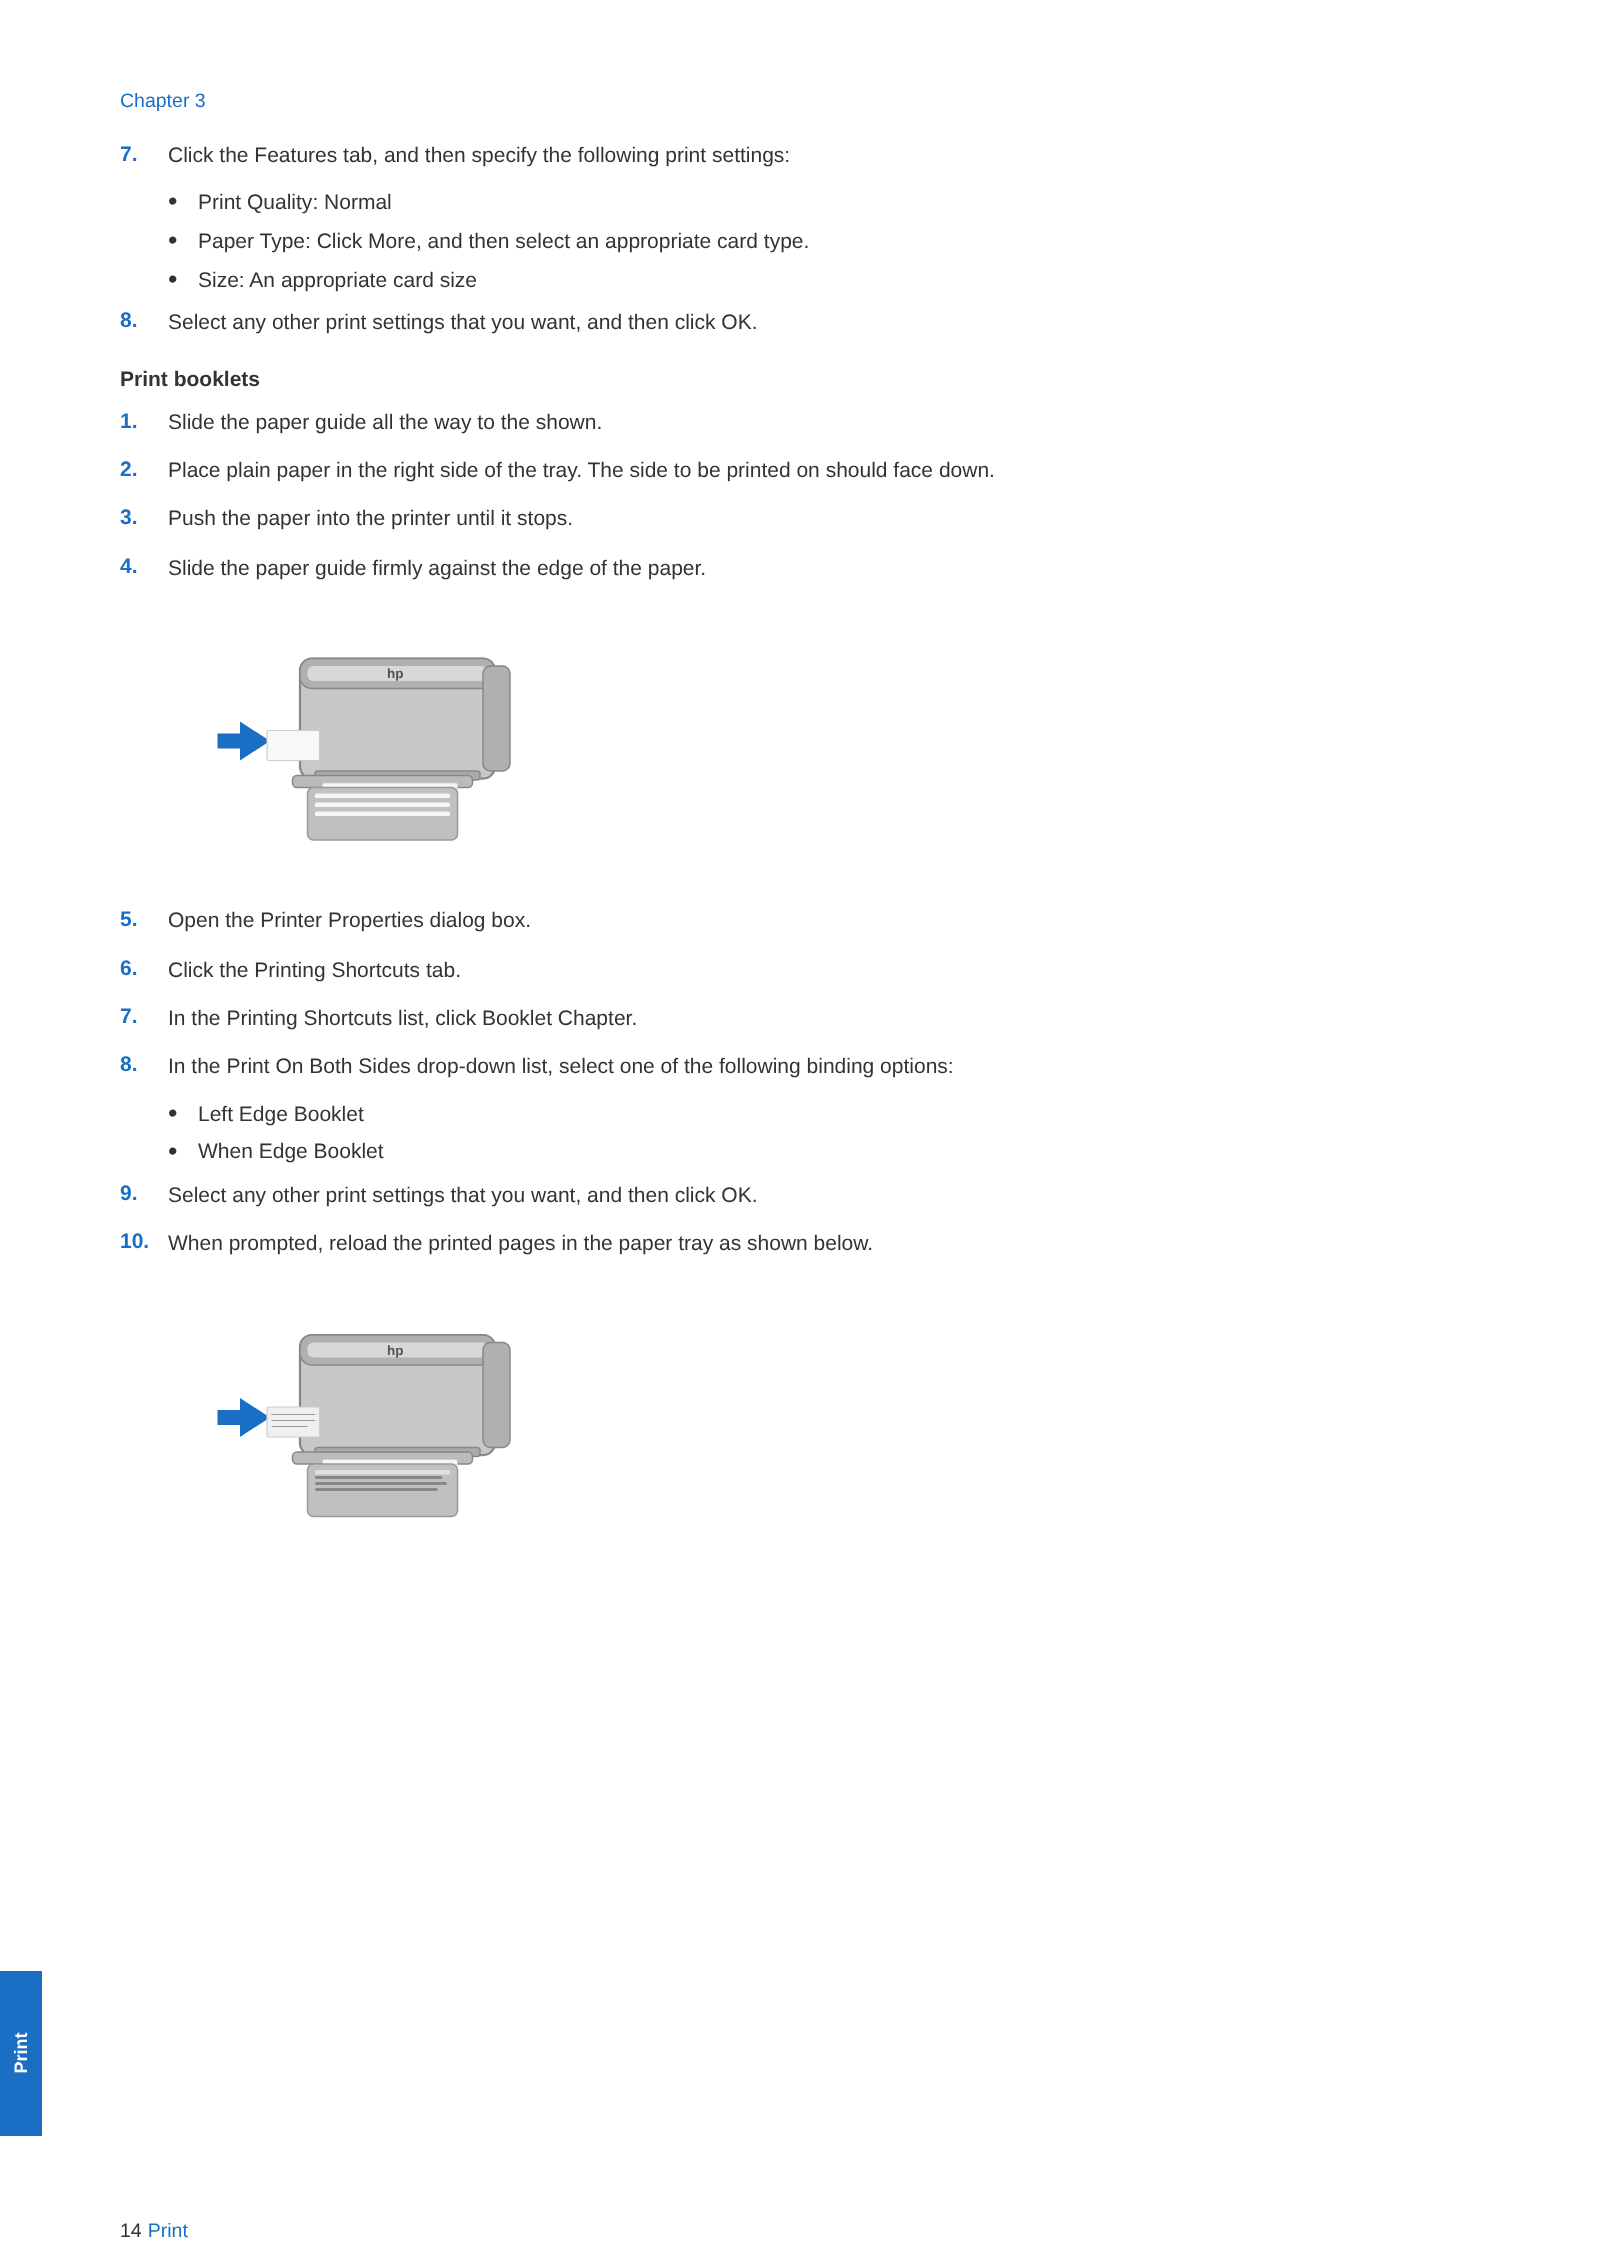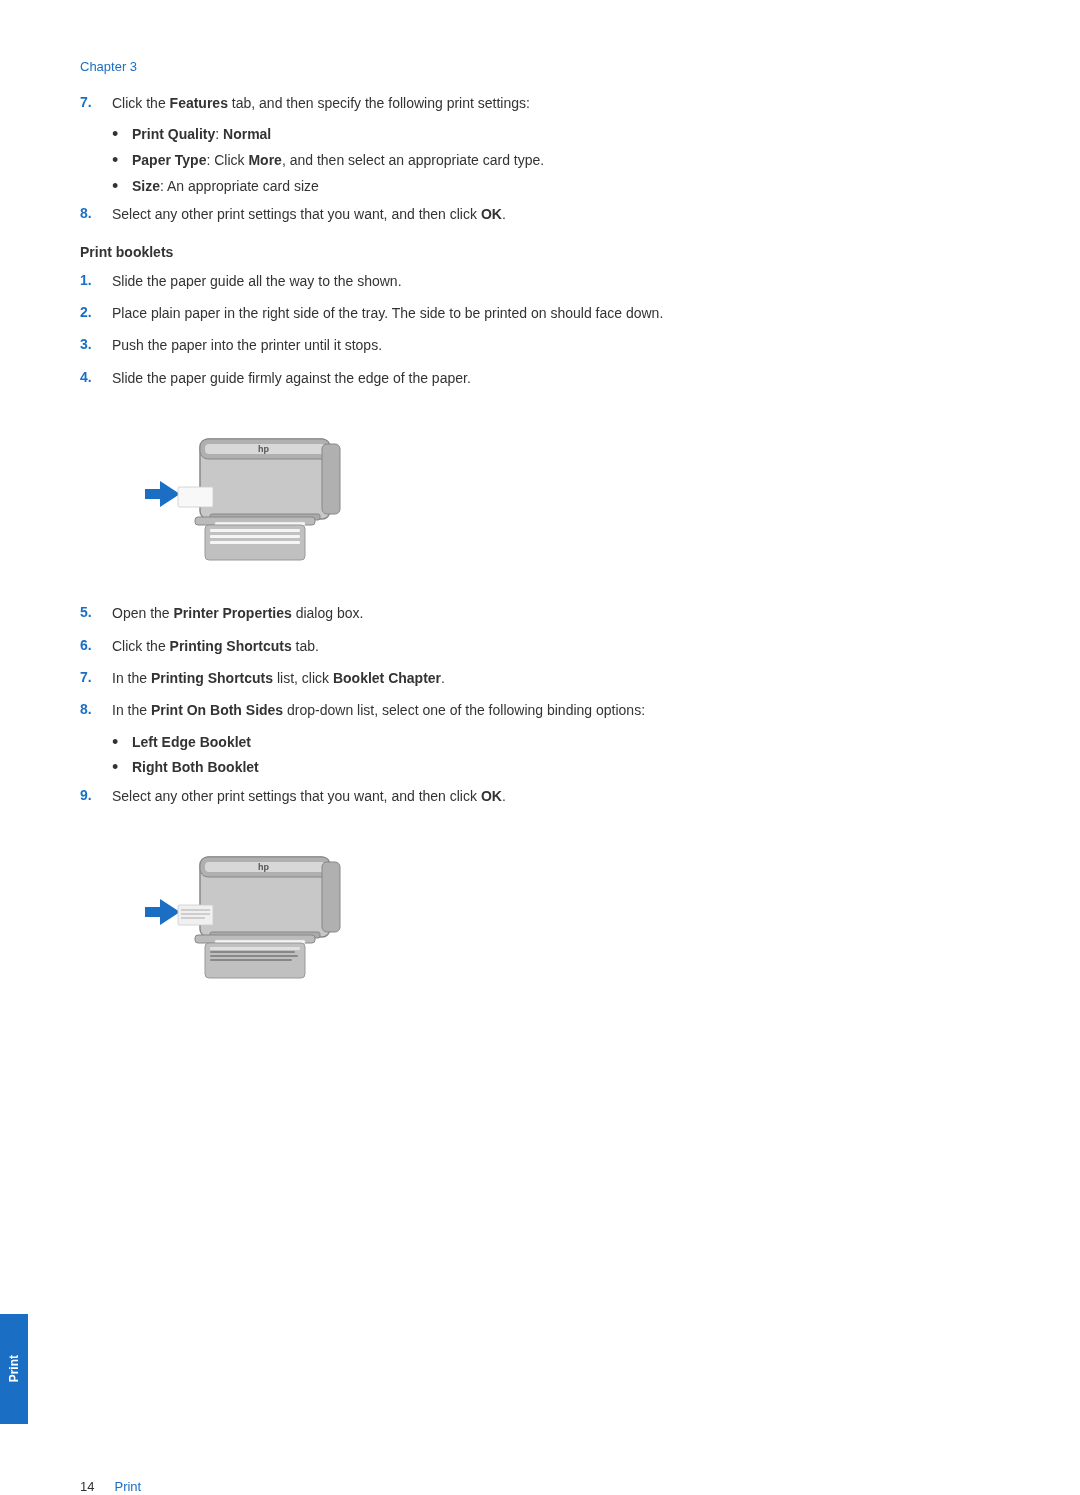--- a/index.html
+++ b/index.html
@@ -52,21 +52,21 @@
     }
 
     .bullet-dot {
       min-width: 20px;
       font-size: 18px;
       line-height: 1.2;
       color: #333;
     }
 
     b {
-      font-weight: bold;
+      font-weight: normal;
     }
 
     .section-heading {
       font-weight: bold;
       margin: 18px 0 10px 0;
       font-size: 14px;
     }
 
     .printer-image-container {
       margin: 20px 0 20px 60px;
@@ -98,21 +98,21 @@
       text-orientation: mixed;
       transform: rotate(180deg);
     }
 
     .page-number-area {
       position: absolute;
       bottom: 30px;
       left: 80px;
       display: flex;
       align-items: center;
-      gap: 20px;
+      gap: 4px;
     }
 
     .page-num {
       font-size: 13px;
       color: #333;
     }
 
     .page-label {
       color: #1a6fc4;
       font-size: 13px;
@@ -235,31 +235,37 @@
     </span>
   </div>
 
   <div class="bullet-list">
     <div class="bullet-item">
       <span class="bullet-dot">•</span>
       <span><b>Left Edge Booklet</b></span>
     </div>
     <div class="bullet-item">
       <span class="bullet-dot">•</span>
-      <span><b>Right Both Booklet</b></span>
+      <span><b>When Edge Booklet</b></span>
     </div>
   </div>
 
   <div class="numbered-item">
     <span class="num">9.</span>
     <span class="content-text">
       Select any other print settings that you want, and then click <b>OK</b>.
     </span>
   </div>
 
+  <div class="numbered-item">
+    <span class="num">10.</span>
+    <span class="content-text">
+      When prompted, reload the printed pages in the paper tray as shown below.
+    </span>
+  </div>
 
   <div class="printer-image-container">
     <svg class="printer-svg" viewBox="0 0 220 170">
 
       <rect x="60" y="30" width="130" height="80" rx="8" fill="#c8c8c8" stroke="#888" stroke-width="1.5"></rect>
 
       <rect x="60" y="30" width="130" height="20" rx="8" fill="#b0b0b0" stroke="#888" stroke-width="1"></rect>
       <rect x="65" y="35" width="120" height="10" rx="4" fill="#d8d8d8"></rect>
 
       <text x="118" y="43" font-size="9" fill="#555" font-family="Arial" font-weight="bold">hp</text>

